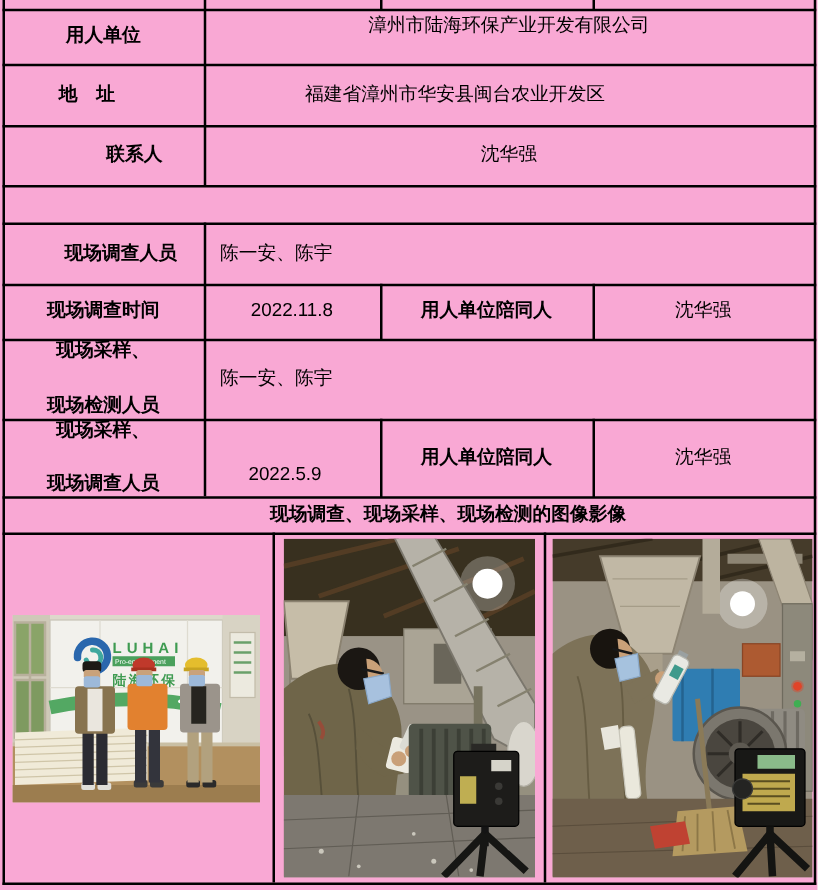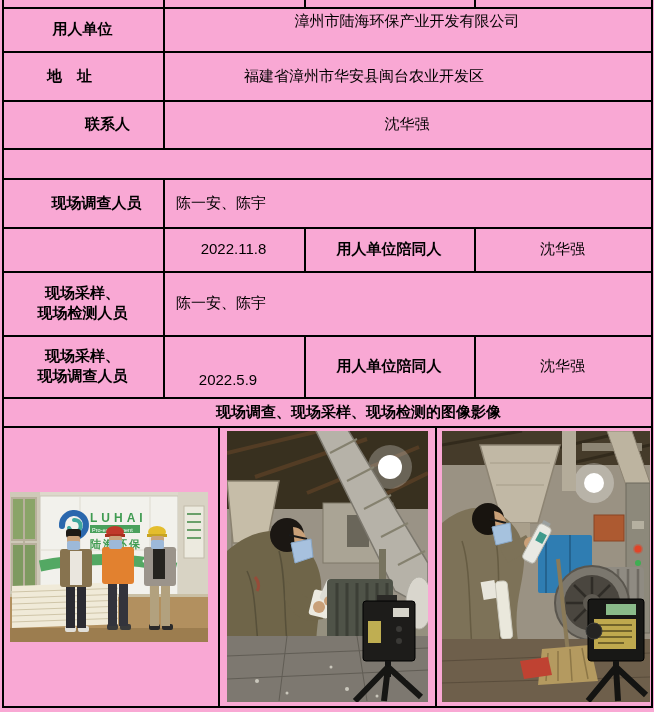--- a/index.html
+++ b/index.html
@@ -3,21 +3,21 @@
 <meta charset="utf-8">
 <style>
   html,body{margin:0;padding:0;background:#ffffff;}
   #stage{position:relative;width:654px;height:712px;background:#f9a8d4;overflow:hidden;
          font-family:Liberation Sans, sans-serif;color:#000;}
   .gl{position:absolute;background:#000;}
   .cell{position:absolute;display:flex;align-items:center;justify-content:center;
         font-size:15px;line-height:20px;text-align:center;white-space:nowrap;}
   .bold{font-weight:bold;}
   .left{justify-content:flex-start;padding-left:13px;text-align:center;box-sizing:border-box;}
-  .two{flex-direction:column;}
+  .two{flex-direction:column;justify-content:space-between;}
   .photo{position:absolute;}
   svg{display:block;}
 </style>
 </head>
 <body>
 
 <div id="stage">
 
   <div class="cell bold" style="left:2px;top:7px;width:161px;height:44px;">用人单位</div>
   <div class="cell" style="left:163px;top:7px;width:488px;height:28px;">漳州市陆海环保产业开发有限公司</div>
@@ -25,20 +25,21 @@
   <div class="cell bold" style="left:2px;top:51px;width:135px;height:49px;text-align:center;">地　址</div>
   <div class="cell" style="left:163px;top:51px;width:402px;height:49px;">福建省漳州市华安县闽台农业开发区</div>
 
   <div class="cell bold" style="left:2px;top:100px;width:141px;height:48px;margin-left:35px;">联系人</div>
   <div class="cell" style="left:163px;top:100px;width:488px;height:48px;">沈华强</div>
 
 
   <div class="cell bold" style="left:16px;top:178px;width:161px;height:49px;">现场调查人员</div>
   <div class="cell left" style="left:163px;top:178px;width:488px;height:49px;">陈一安、陈宇</div>
 
+  <div class="cell bold" style="left:2px;top:227px;width:161px;height:44px;">现场调查时间</div>
   <div class="cell" style="left:163px;top:227px;width:141px;height:44px;">2022.11.8</div>
   <div class="cell bold" style="left:304px;top:227px;width:170px;height:44px;">用人单位陪同人</div>
   <div class="cell" style="left:474px;top:227px;width:177px;height:44px;">沈华强</div>
 
   <div class="cell bold two" style="left:2px;top:271px;width:161px;height:64px;">
     <div>现场采样、</div>
     <div>现场检测人员</div>
   </div>
   <div class="cell left" style="left:163px;top:271px;width:488px;height:64px;">陈一安、陈宇</div>
 

